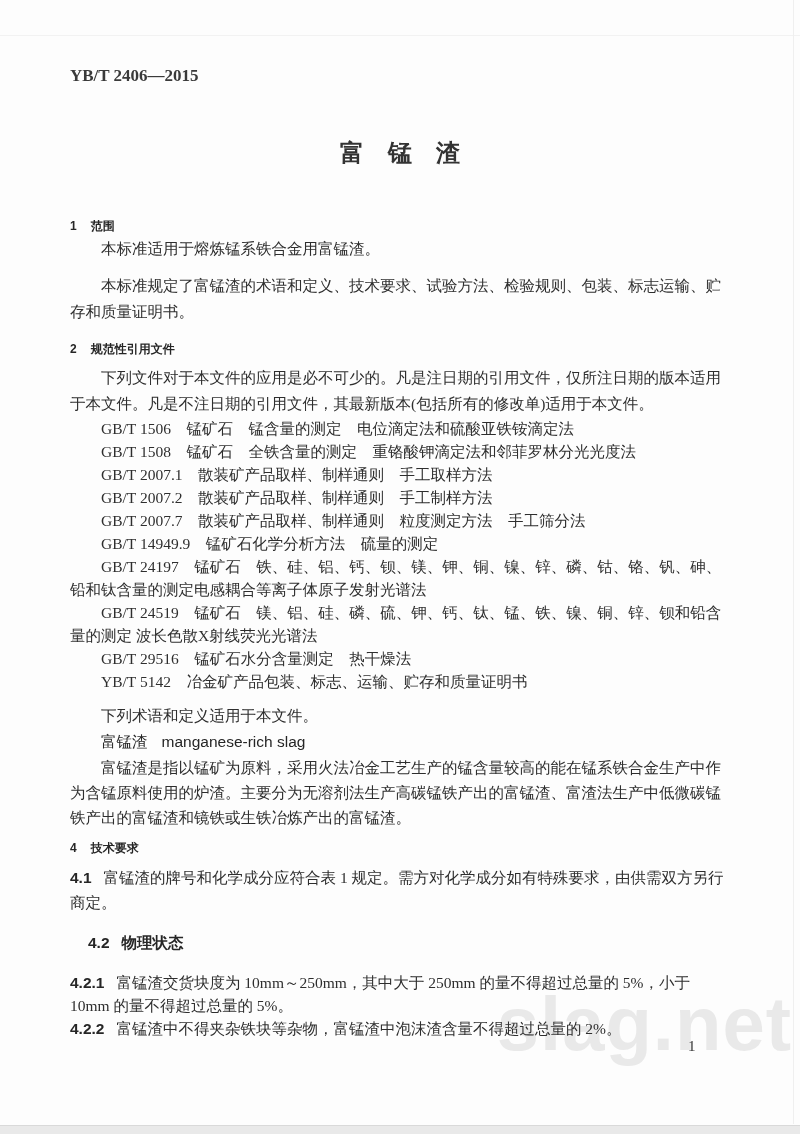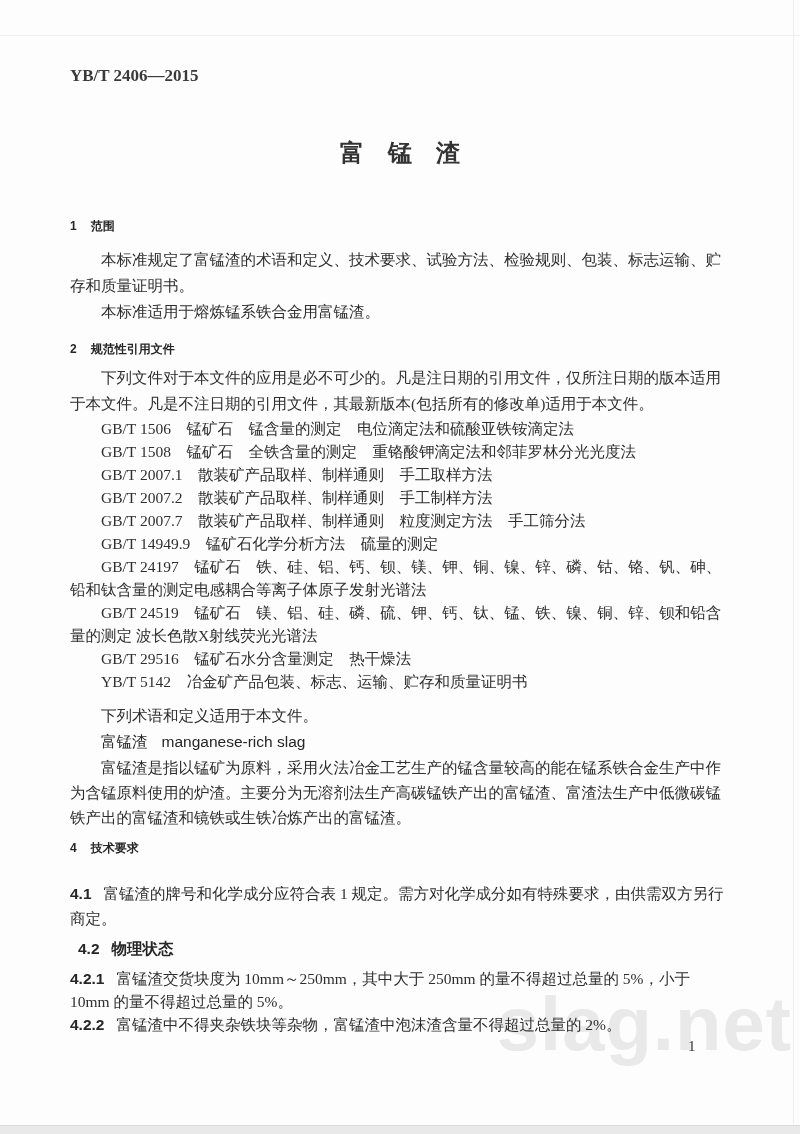--- a/index.html
+++ b/index.html
@@ -45,21 +45,21 @@
   p.term{text-indent:2em;line-height:26px;font-family:"Liberation Sans","DejaVu Sans",sans-serif;font-weight:normal;color:#262626;}
   p.term .en{margin-left:14px;}
   p.clause{line-height:25px;}
   p.clause .cnum,
   h3.clause-h .cnum{
     font-family:"Liberation Sans","DejaVu Sans",sans-serif;
     font-weight:bold;color:#262626;margin-right:12px;
   }
   p.clause-tight{line-height:23px;}
   h3.clause-h{
-    margin:8px;font-size:15.5px;line-height:20px;
+    margin:18px;font-size:15.5px;line-height:20px;
     font-family:"Liberation Sans","DejaVu Sans",sans-serif;
     font-weight:bold;color:#262626;
   }
   .page-number{
     position:absolute;top:1038px;left:688px;
     font-size:15px;color:#333;z-index:1;
   }
 </style>
 </head>
 <body>
@@ -73,22 +73,22 @@
 
   <div class="content">
 
     <div class="doc-number">YB/T 2406—2015</div>
 
     <h1 class="doc-title">富　锰　渣</h1>
 
     <h2 class="sec" style="margin-top:46px;">
       <span class="num">1</span><span>范围</span>
     </h2>
+    <p class="indent">本标准适用于熔炼锰系铁合金用富锰渣。</p>
     <p class="indent" style="margin-top:11px;">本标准规定了富锰渣的术语和定义、技术要求、试验方法、检验规则、包装、标志运输、贮存和质量证明书。</p>
-    <p class="indent">本标准适用于熔炼锰系铁合金用富锰渣。</p>
 
     <h2 class="sec" style="margin-top:14px;">
       <span class="num">2</span><span>规范性引用文件</span>
     </h2>
     <p class="indent" style="margin-top:6px;">下列文件对于本文件的应用是必不可少的。凡是注日期的引用文件，仅所注日期的版本适用于本文件。凡是不注日期的引用文件，其最新版本(包括所有的修改单)适用于本文件。</p>
     <p class="ref">GB/T 1506　锰矿石　锰含量的测定　电位滴定法和硫酸亚铁铵滴定法</p>
     <p class="ref">GB/T 1508　锰矿石　全铁含量的测定　重铬酸钾滴定法和邻菲罗林分光光度法</p>
     <p class="ref">GB/T 2007.1　散装矿产品取样、制样通则　手工取样方法</p>
     <p class="ref">GB/T 2007.2　散装矿产品取样、制样通则　手工制样方法</p>
     <p class="ref">GB/T 2007.7　散装矿产品取样、制样通则　粒度测定方法　手工筛分法</p>
@@ -100,21 +100,21 @@
 
     <p class="indent" style="margin-top:10px;">下列术语和定义适用于本文件。</p>
     <p class="term">
       <span>富锰渣</span><span class="en">manganese-rich slag</span>
     </p>
     <p class="def">富锰渣是指以锰矿为原料，采用火法冶金工艺生产的锰含量较高的能在锰系铁合金生产中作为含锰原料使用的炉渣。主要分为无溶剂法生产高碳锰铁产出的富锰渣、富渣法生产中低微碳锰铁产出的富锰渣和镜铁或生铁冶炼产出的富锰渣。</p>
 
     <h2 class="sec" style="margin-top:8px;">
       <span class="num">4</span><span>技术要求</span>
     </h2>
-    <p class="clause" style="margin-top:23px;">
+    <p class="clause" style="margin-top:7px;">
       <span class="cnum">4.1</span><span>富锰渣的牌号和化学成分应符合表 1 规定。需方对化学成分如有特殊要求，由供需双方另行商定。</span>
     </p>
     <h3 class="clause-h">
       <span class="cnum">4.2</span><span>物理状态</span>
     </h3>
     <p class="clause clause-tight" style="margin-top:3px;">
       <span class="cnum">4.2.1</span><span>富锰渣交货块度为 10mm～250mm，其中大于 250mm 的量不得超过总量的 5%，小于 10mm 的量不得超过总量的 5%。</span>
     </p>
     <p class="clause clause-tight">
       <span class="cnum">4.2.2</span><span>富锰渣中不得夹杂铁块等杂物，富锰渣中泡沫渣含量不得超过总量的 2%。</span>

